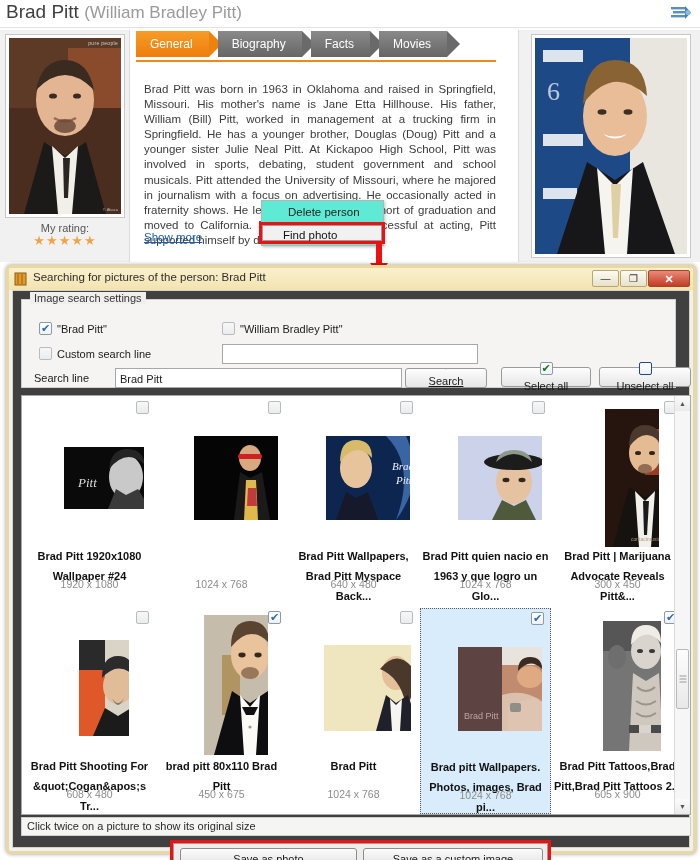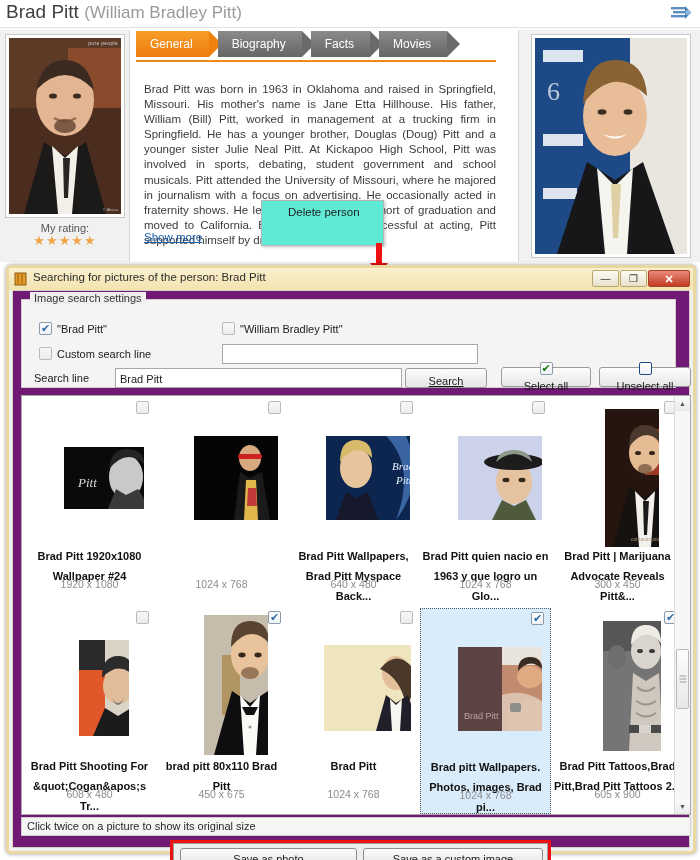--- a/index.html
+++ b/index.html
@@ -77,21 +77,21 @@
   }
   .dlg-titlebar { position: absolute; left: 0; top: 0; right: 0; height: 22px; background: linear-gradient(#faf0cd,#f2e3b0); border-radius: 2px 2px 0 0; }
   .dlg-ico { position: absolute; left: 5px; top: 4px; width: 14px; height: 14px; }
   .dlg-title { position: absolute; left: 24px; top: 3px; font-size: 11.5px; color: #2d2d2d; }
   .win-btns { position: absolute; right: 3px; top: 2px; display: flex; gap: 1px; }
   .win-btn { width: 27px; height: 17px; border: 1px solid #b9a76d; border-radius: 2px; background: linear-gradient(#fdfbf2,#e7e1cc); position: relative; }
   .win-btn.close { width: 42px; background: linear-gradient(#e98a7a,#c33c24); border-color: #a8442c; }
   .win-btn .g { position: absolute; left: 50%; top: 50%; transform: translate(-50%,-50%); font-size: 10px; color: #3a3a3a; line-height: 1; }
   .win-btn.close .g { color: #fff; font-weight: bold; font-size: 11px; }
 
-  .dlg-body { position: absolute; left: 3px; top: 22px; right: 3px; bottom: 3px; background: #701a75; border: 1px solid #d6d2c4; }
+  .dlg-body { position: absolute; left: 3px; top: 22px; right: 3px; bottom: 3px; background: #404040; border: 1px solid #d6d2c4; }
 
   
   .group { position: absolute; left: 8px; top: 8px; width: 655px; height: 89px; border: 1px solid #cfcfcf; background: #f5f4f2; }
   .group-legend { position: absolute; left: 8px; top: -8px; background: #f0efee; padding: 0 4px; font-size: 11px; color: #333; }
 
   .cbrow { position: absolute; font-size: 11px; color: #1a1a1a; display: flex; align-items: center; gap: 5px; }
   .chk { width: 13px; height: 13px; border: 1px solid #8a9aa9; background: linear-gradient(#ffffff,#eef2f6); border-radius: 2px; position: relative; display: inline-block; flex: none; }
   .chk.off { border-color: #b7bcc1; background: linear-gradient(#f7f7f7,#ececec); }
   .chk.on::after { content: "✔"; position: absolute; left: 1px; top: -2px; font-size: 11px; color: #2f6ea8; line-height: 14px; }
   .chk.on.green::after { color: #1c7a1c; }
@@ -218,20 +218,24 @@
             <path d="M76 146 L86 146 L83 200 L78 200Z" fill="#ded0a2"></path>
           </svg>
         </div>
       </div>
     </div>
 
     <div class="ctx-menu">
       <div class="ctx-item">Delete person</div>
       <div class="ctx-item" style="visibility:hidden">x</div>
     </div>
+    <div class="ctx-hl">
+      <div class="ctx-inner"></div>
+      <div class="ctx-hl-label">Find photo</div>
+    </div>
 
     <div class="arrow-down">
       <svg viewBox="0 0 18 32" width="18" height="32">
         <path d="M6 0 H12 V20 H18 L9 32 L0 20 H6 Z" fill="#ee1111"></path>
       </svg>
     </div>
   </div>
 
   <div class="dialog">
 

